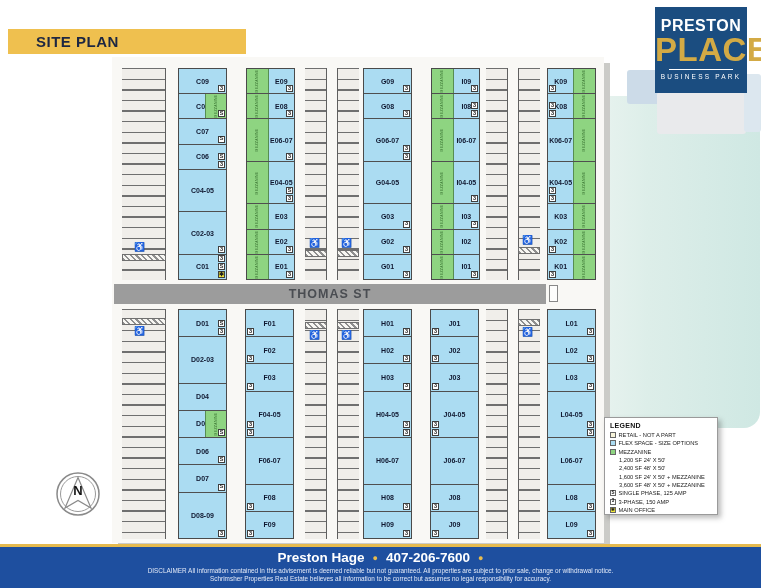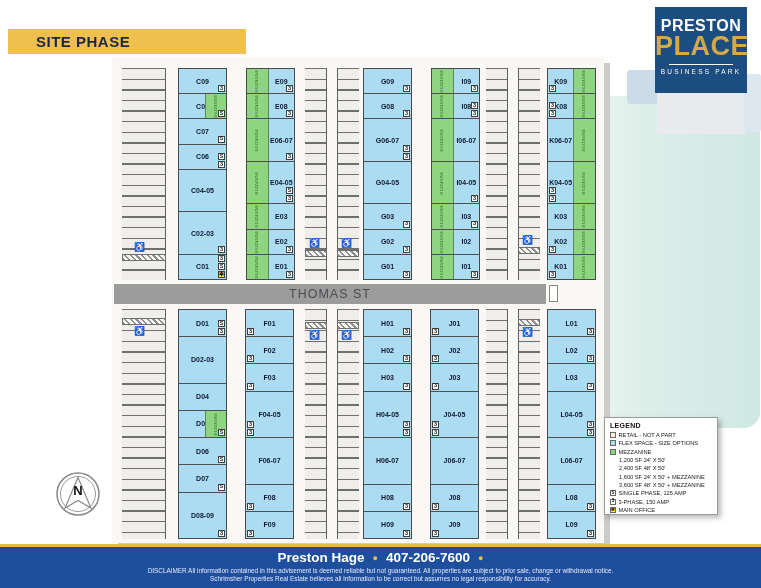--- a/index.html
+++ b/index.html
@@ -15,30 +15,30 @@
 
   
   .banner{position:absolute;left:8px;top:29px;width:238px;height:25px;background:#efc04f;z-index:5;
     display:flex;align-items:center;padding-left:28px;box-sizing:border-box;}
   .banner span{font-size:15px;font-weight:bold;color:#1d2742;letter-spacing:.5px;}
 
   
   .logo{position:absolute;left:655px;top:7px;width:92px;height:86px;background:#1b4d80;z-index:5;
     text-align:center;color:#fff;box-sizing:border-box;padding-top:11px;}
   .logo .l1{font-size:16px;font-weight:bold;letter-spacing:.5px;line-height:1;}
-  .logo .l2{font-size:27px;font-weight:bold;color:#d3aa45;line-height:.95;letter-spacing:.5px;}
+  .logo .l2{font-size:33px;font-weight:bold;color:#d3aa45;line-height:.95;letter-spacing:.5px;}
   .logo .rule{width:64px;height:1px;background:#fff;margin:4px auto 3px;}
   .logo .l3{font-size:6.5px;letter-spacing:2.2px;}
 
   
   .sheet{position:absolute;left:112px;top:57px;width:492px;height:486px;background:#f9f8f5;z-index:2;
     box-shadow:6px 6px 0 #cbcbc7;}
   .street{position:absolute;left:2px;top:227px;width:432px;height:20px;background:#9c9c9c;
     display:flex;align-items:center;justify-content:center;z-index:3;}
-  .street span{font-size:12.5px;font-weight:normal;color:#4a4d52;letter-spacing:1px;}
+  .street span{font-size:12.5px;font-weight:bold;color:#4a4d52;letter-spacing:1px;}
   .street-end{position:absolute;left:437px;top:228px;width:9px;height:17px;background:#fdfdfc;border:1px solid #888;z-index:3;box-sizing:border-box;}
 
   .building{position:absolute;display:flex;flex-direction:column;border:1.3px solid #4a4a4a;
     box-sizing:border-box;background:#abdcf2;z-index:3;}
   .unit{position:relative;display:flex;border-bottom:1px solid #4f4f4f;box-sizing:border-box;min-height:0;}
   .unit:last-child{border-bottom:none;}
   .ucell{position:relative;display:flex;align-items:center;justify-content:center;min-height:0;}
   .blue{background:#abdcf2;flex:1;}
   .green{background:#8ed481;width:44%;flex:none;}
   .green.bdr-r{border-right:1px solid #568d52;}
@@ -85,21 +85,21 @@
 </style>
 </head>
 <body>
 
 <div class="deco" id="deco-teal"></div>
 <div class="deco" id="deco-bluegray"></div>
 <div class="deco" id="deco-gray"></div>
 <div class="deco" id="deco-right"></div>
 
 <div class="banner">
-  <span>SITE PHASE</span>
+  <span>SITE PLAN</span>
 </div>
 
 <div class="logo">
   <div class="l1">PRESTON</div>
   <div class="l2">PLACE</div>
   <div class="rule"></div>
   <div class="l3">BUSINESS PARK</div>
 </div>
 
 <div class="sheet" id="sheet">

